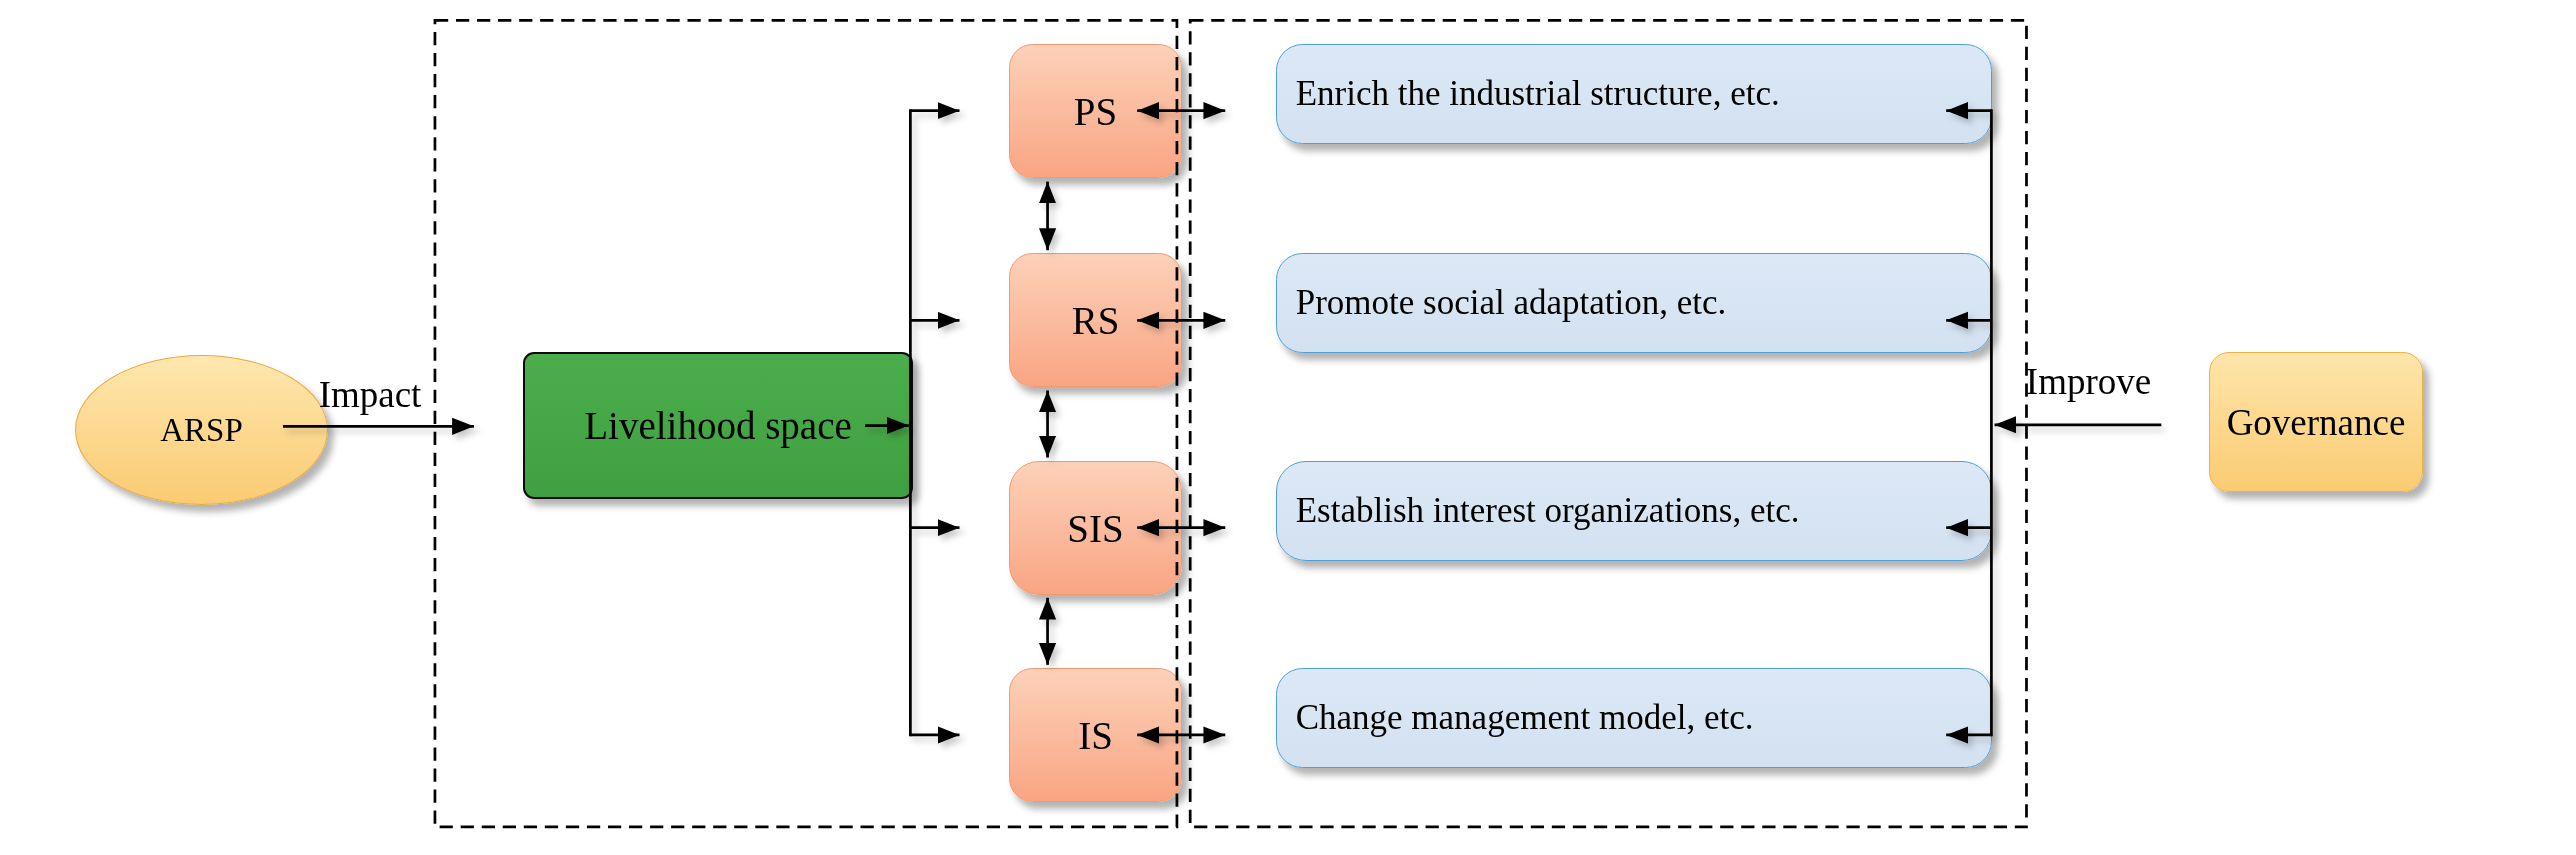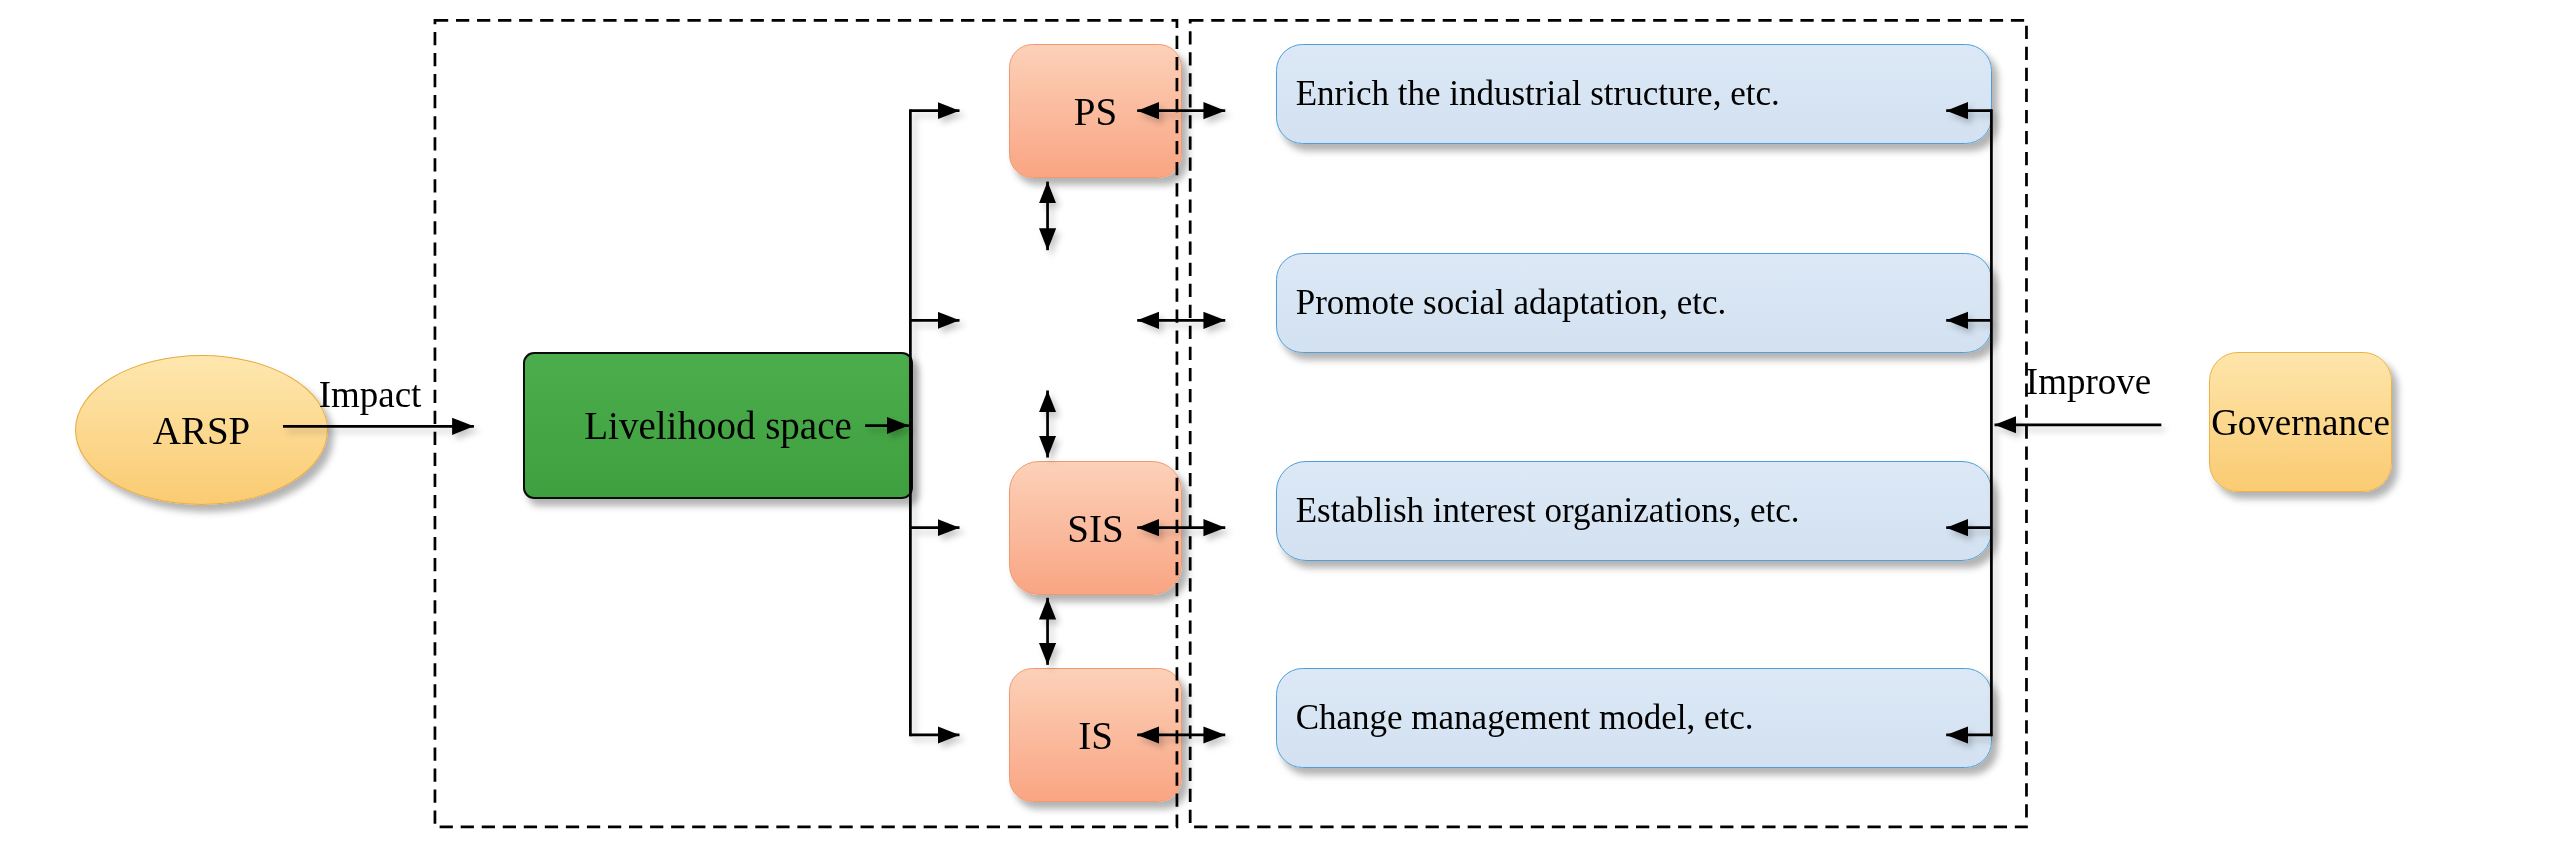--- a/index.html
+++ b/index.html
@@ -17,21 +17,21 @@
     box-sizing:border-box;
     text-align:center;
     box-shadow:5.5px 7px 7.8px var(--shadow, rgba(0,0,0,.30));
     margin-left:48px;
   }
   .ellipse{
     left:27px;top:355px;width:253px;height:150px;
     border-radius:50%;
     border:1.9px solid var(--ellipse-border,#EAA93D);
     background:linear-gradient(180deg,var(--ellipse-fill-top,#FEE7AF) 0%,var(--ellipse-fill-bottom,#FACB72) 100%);
-    font-size:39px;
+    font-size:33px;
     text-align:center;
   }
   .green{
     left:475px;top:352px;width:390px;height:147px;
     border-radius:11px;
     border:2.3px solid var(--green-border,#0B0B0B);
     background:linear-gradient(180deg,var(--green-fill-top,#4CAD4C) 0%,var(--green-fill-bottom,#3FA03F) 100%);
     font-size:39px;
   }
   .orange{
@@ -46,22 +46,22 @@
     border-radius:26.5px;
     border:1.6px solid var(--blue-border,#4E9FD8);
     background:linear-gradient(180deg,var(--blue-fill-top,#DCE8F6) 0%,var(--blue-fill-bottom,#D3E1F0) 100%);
     font-size:35px;
     justify-content:flex-start;
     padding-left:18.7px;
     text-align:left;
   }
   .row1{top:44px;} .row2{top:253px;} .row3{top:461px;border-radius:30px;} .row4{top:668px;}
   .gold{
-    left:2161px;top:352px;width:183px;height:140px;
-    border-radius:29px;
+    left:2161px;top:352px;width:214px;height:140px;
+    border-radius:20px;
     border:1.9px solid var(--gold-border,#EDB244);
     background:linear-gradient(180deg,var(--gold-fill-top,#FEE5AB) 0%,var(--gold-fill-bottom,#FACB72) 100%);
     font-size:37px;
   }
   .edge-label{
     position:absolute;
     font-size:37px;
     text-align:center;
     white-space:nowrap;
   }
@@ -83,20 +83,23 @@
   </div>
 
   <div class="edge-label" id="impact-label">Impact</div>
 
   <div class="node green">
     <span>Livelihood space</span>
   </div>
 
   <div class="node orange row1">
     <span>PS</span>
+  </div>
+  <div class="node orange row2">
+    <span>RS</span>
   </div>
   <div class="node orange row3">
     <span>SIS</span>
   </div>
   <div class="node orange row4">
     <span>IS</span>
   </div>
 
   <div class="node blue row1">
     <span>Enrich the industrial structure, etc.</span>

